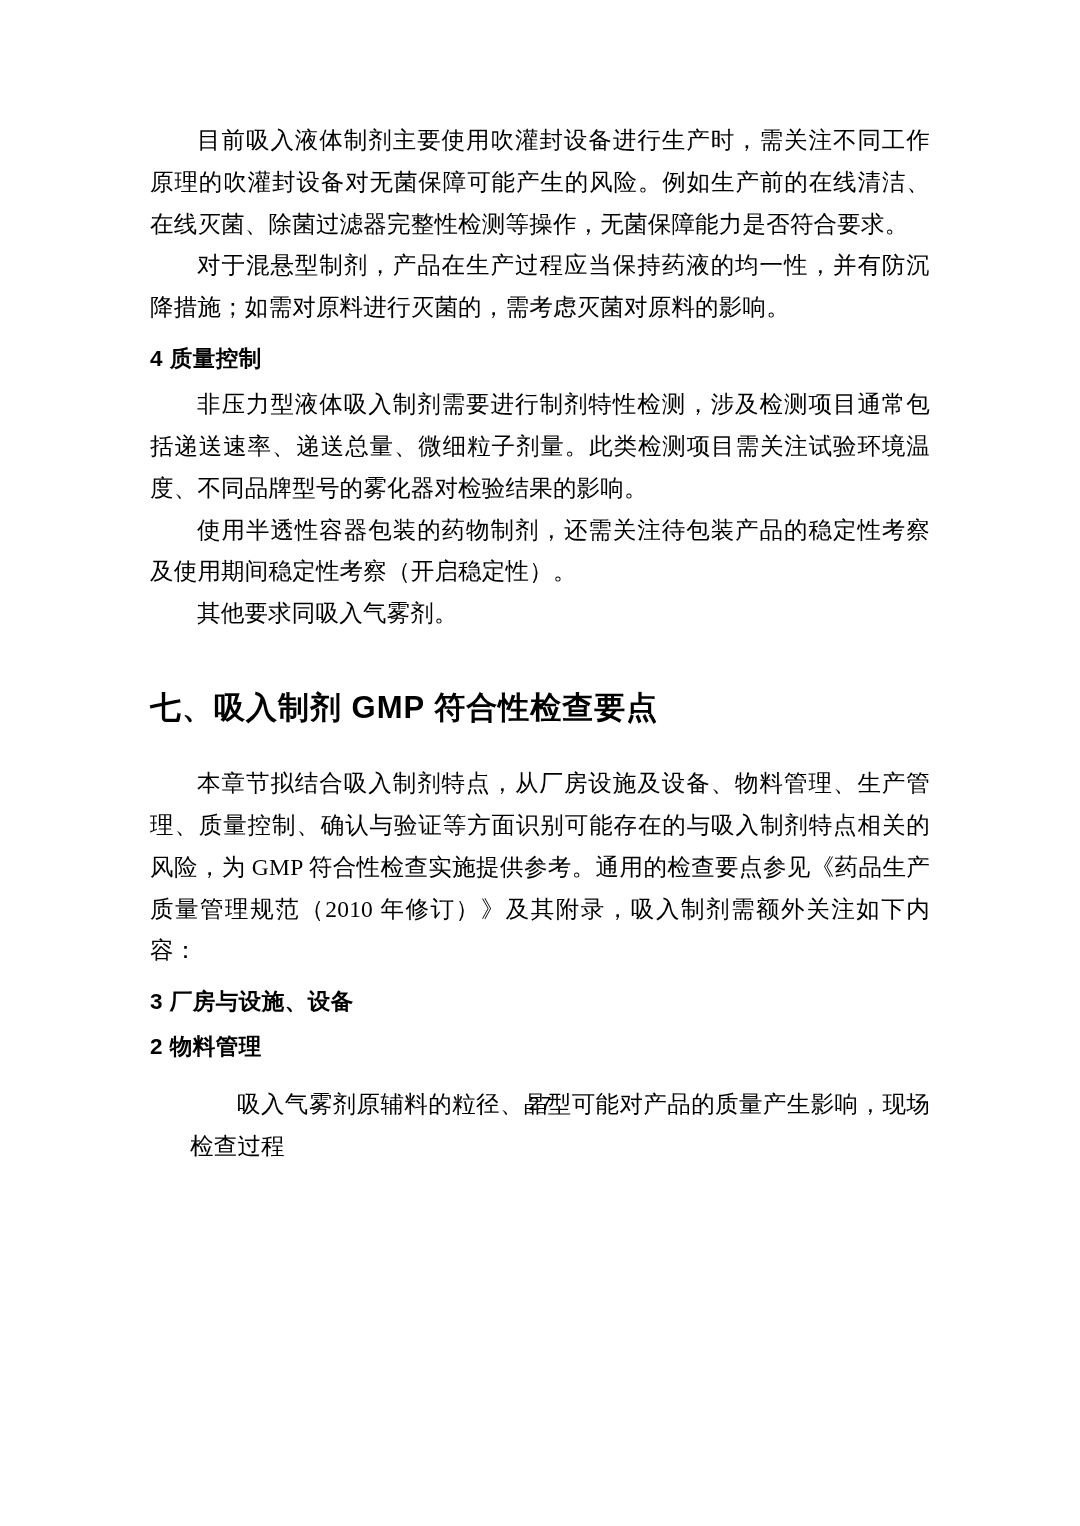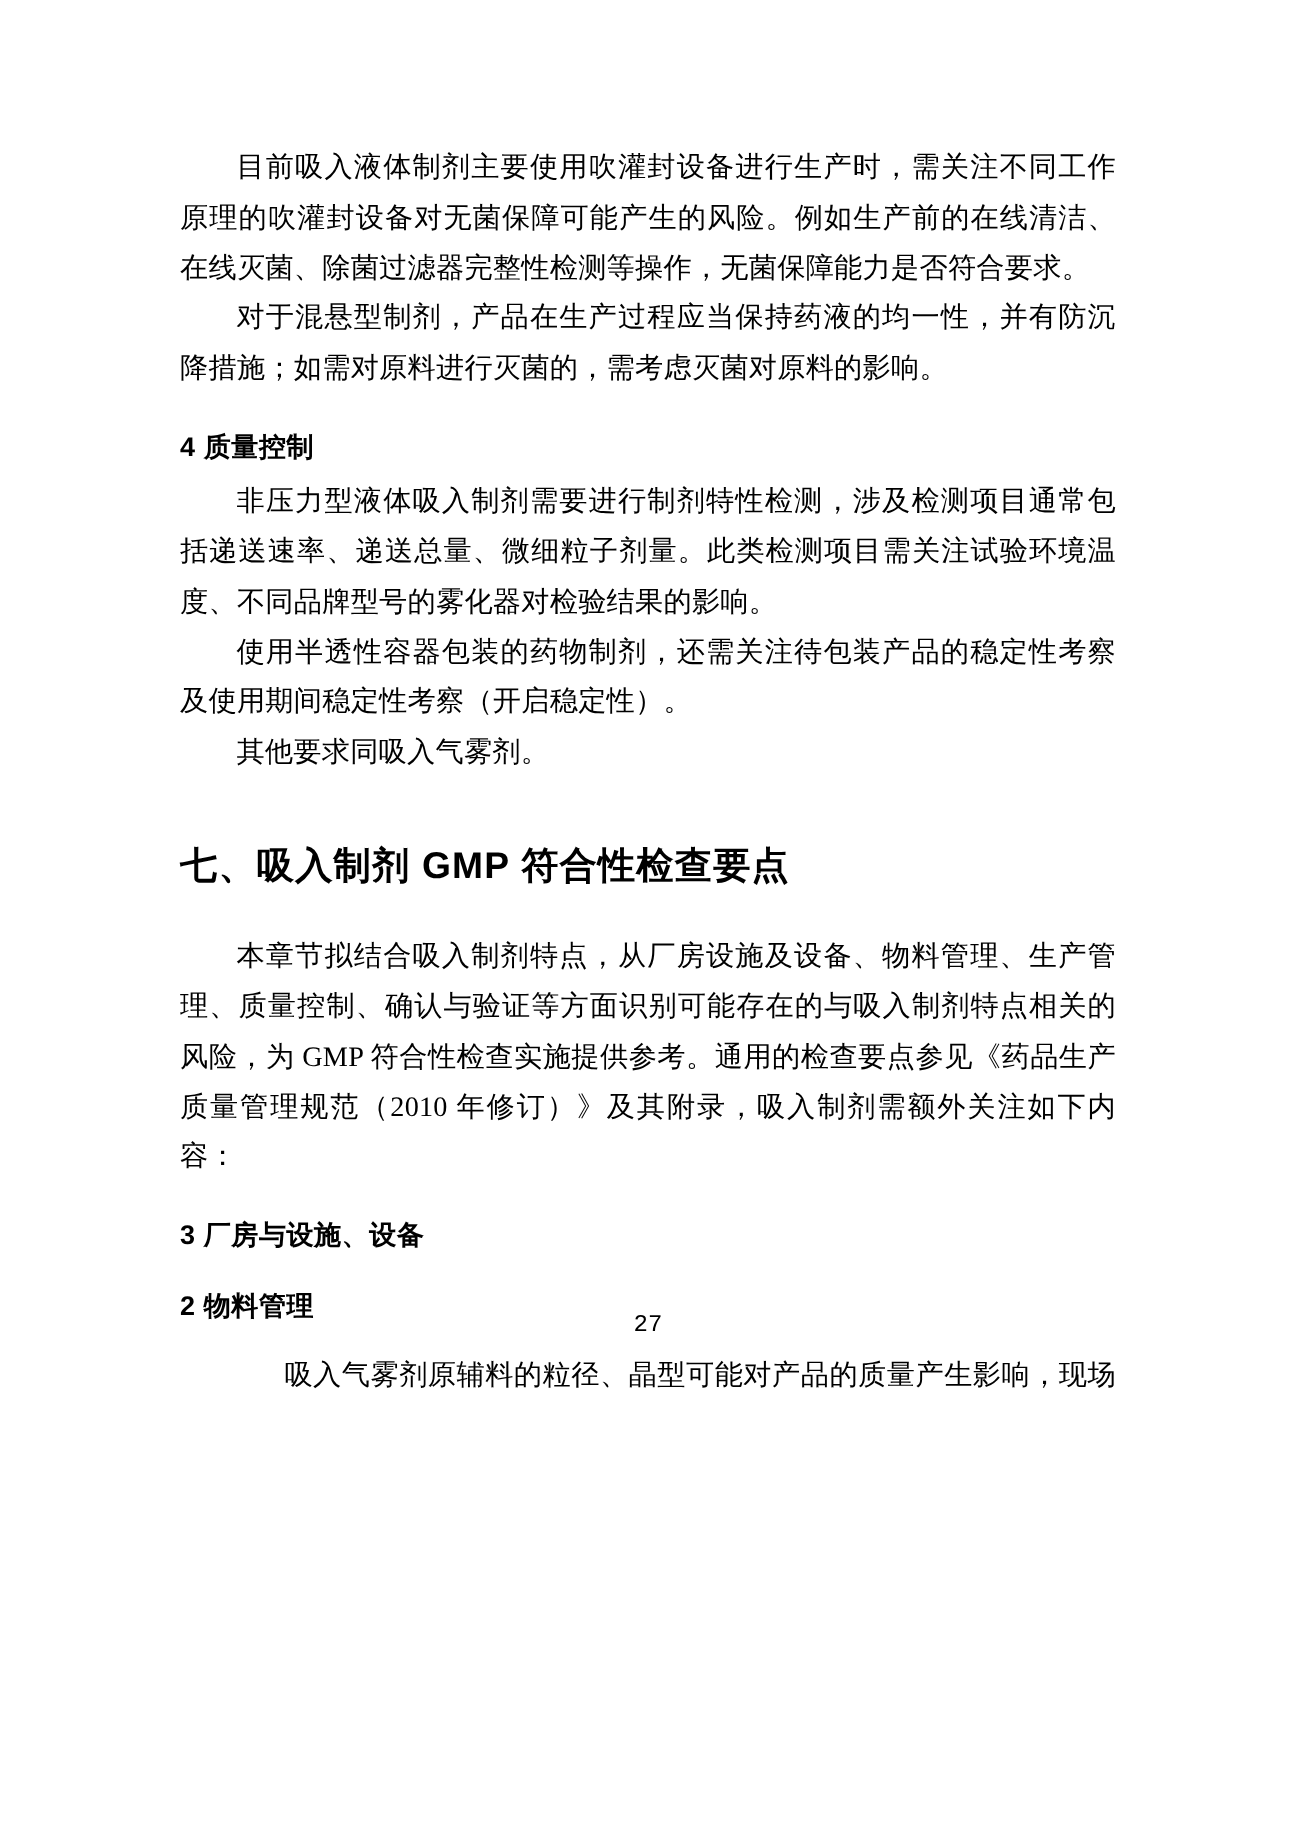--- a/index.html
+++ b/index.html
@@ -23,21 +23,21 @@
     text-align: justify;
     text-justify: inter-ideograph;
     text-indent: 2em;
     margin: 0;
     letter-spacing: 0.2px;
   }
   .heading-num {
     font-family: "Liberation Sans", "DejaVu Sans", sans-serif;
     font-weight: bold;
     font-size: 22.5px;
-    margin: 28px 0 10px 0;
+    margin: 14px 0 10px 0;
     text-indent: 0;
     letter-spacing: 0.5px;
   }
   .section-title {
     font-family: "Liberation Sans", "DejaVu Sans", sans-serif;
     font-weight: bold;
     font-size: 31px;
     margin: 52px 0 34px 0;
     text-indent: 0;
     letter-spacing: 1px;

